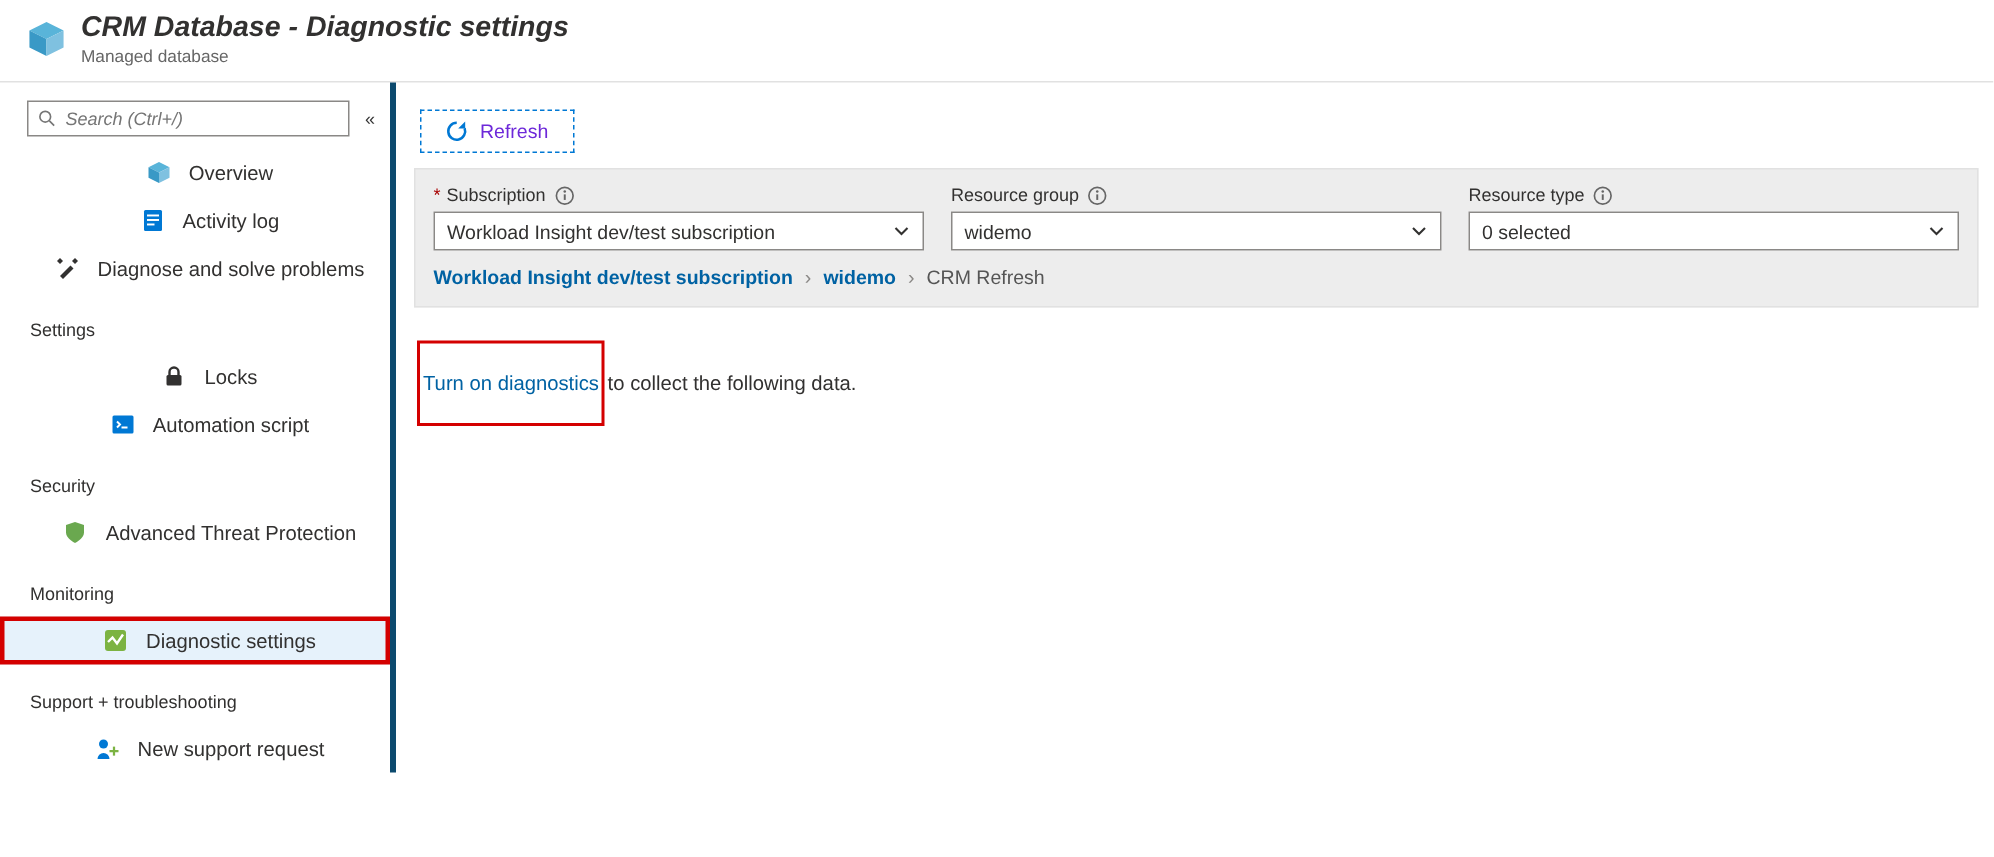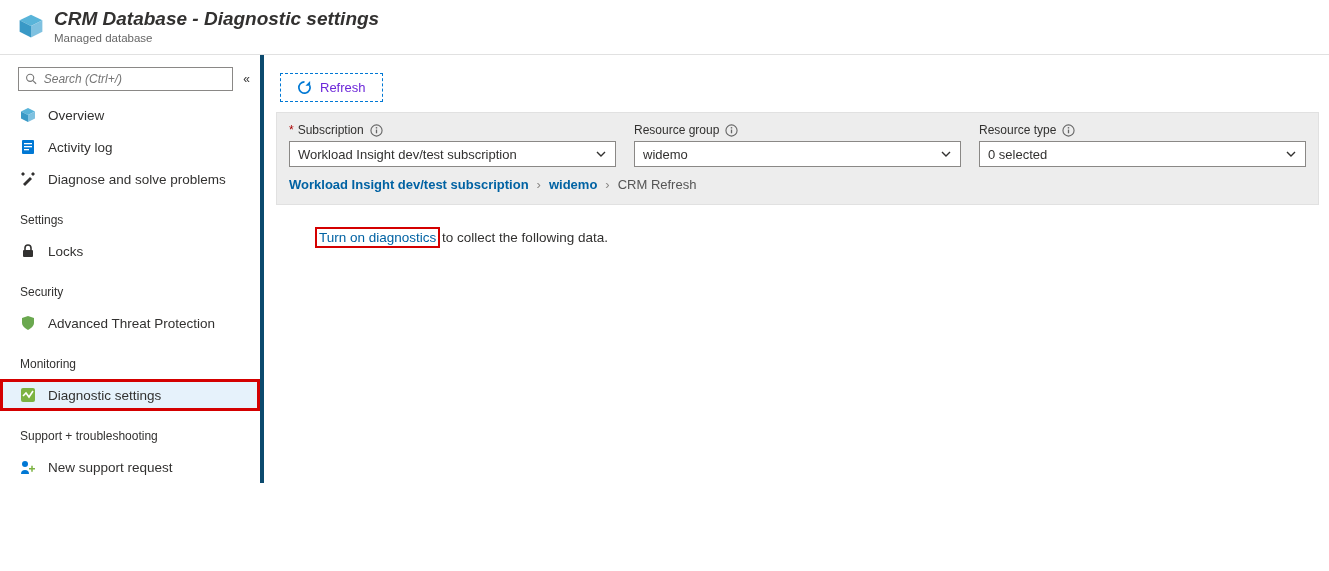--- a/index.html
+++ b/index.html
@@ -16,21 +16,21 @@
 
 .sidebar { width: 264px; border-right: 4px solid #0c4a6e; padding: 12px 0 0 0; }
 .search-row { display: flex; align-items: center; padding: 0 10px 8px 18px; }
 .search-box { flex: 1; display: flex; align-items: center; border: 1px solid #8a8886; height: 24px; padding: 0 6px; }
 .search-box svg { width: 14px; height: 14px; margin-right: 6px; color: #767676; }
 .search-box input { border: none; outline: none; font-size: 12px; font-style: italic; color: #666; width: 100%; background: transparent; }
 .collapse-chevrons { margin-left: 10px; font-size: 12px; color: #333; cursor: pointer; }
 
 .nav-section-label { font-size: 12px; font-weight: 400; padding: 18px 0 8px 20px; color: #323130; }
 
-.nav-item { display: flex; align-items: center; padding: 8px 0 8px 20px; cursor: pointer; font-size: 13.5px; color: #323130; }
+.nav-item { display: flex; align-items: center; padding: 8px 0 8px 20px; cursor: pointer; font-size: 13.5px; color: #323130; justify-content: center; }
 .nav-item .icon-slot { width: 16px; height: 16px; margin-right: 12px; display: flex; align-items: center; justify-content: center; flex-shrink: 0; }
 .nav-item.selected { background: #e6f2fb; }
 .nav-item.highlighted-red-box { outline: 3px solid #d40000; outline-offset: -3px; }
 
 
 .main { flex: 1; padding: 12px 10px 0 12px; }
 .toolbar { padding: 6px 0 10px 4px; }
 .refresh-btn { display: inline-flex; align-items: flex-start; padding: 6px 16px; border: 1px dashed #0078d4; background: #fff; color: #6d28d9; cursor: pointer; font-size: 13px; }
 .refresh-btn svg { width: 15px; height: 15px; margin-right: 8px; color: #0078d4; }
 
@@ -43,21 +43,21 @@
 .dropdown { display: flex; align-items: center; justify-content: space-between; background: #fff; border: 1px solid #8a8886; height: 26px; padding: 0 8px; cursor: pointer; font-size: 13px; }
 .dropdown .chev { width: 12px; height: 12px; }
 
 .breadcrumb { display: flex; align-items: center; margin-top: 10px; font-size: 13px; }
 .breadcrumb .crumb-link { color: #0062a3; font-weight: 600; cursor: pointer; }
 .breadcrumb .sep { margin: 0 8px; color: #8a8886; }
 .breadcrumb .crumb-cur { color: #555; }
 
 .content-message { margin-top: 24px; padding-left: 4px; font-size: 13.5px; }
 .content-message .link { color: #0062a3; cursor: pointer; }
-.link-red-box { outline: 2px solid #d40000; padding: 1px 2px; display: inline-block; margin-left: 37px; }
+.link-red-box { outline: 2px solid #d40000; padding: 19px 2px; display: inline-block; }
 
 </style>
 </head>
 <body>
 
 <div class="page-header">
   <div class="cube-icon">
     <svg viewBox="0 0 32 32">
         <polygon points="16,2 30,9 16,16 2,9" fill="#59b4d9"></polygon>
         <polygon points="2,9 16,16 16,30 2,23" fill="#3999c6"></polygon>
@@ -118,20 +118,30 @@
 
     <div class="nav-section-label">Settings</div>
     <div class="nav-item">
       <span class="icon-slot">
           <svg viewBox="0 0 16 16">
             <rect x="3" y="7" width="10" height="7" rx="1" fill="#323130"></rect>
             <path d="M5 7 V5 a3 3 0 0 1 6 0 V7" fill="none" stroke="#323130" stroke-width="1.6"></path>
           </svg>
         </span>
       <span>Locks</span>
+    </div>
+    <div class="nav-item">
+      <span class="icon-slot">
+          <svg viewBox="0 0 16 16">
+            <rect x="1" y="2" width="14" height="12" rx="1" fill="#0078d4"></rect>
+            <polyline points="4,6 6,8 4,10" fill="none" stroke="#fff" stroke-width="1.3"></polyline>
+            <line x1="7" y1="10" x2="11" y2="10" stroke="#fff" stroke-width="1.3"></line>
+          </svg>
+        </span>
+      <span>Automation script</span>
     </div>
 
     <div class="nav-section-label">Security</div>
     <div class="nav-item">
       <span class="icon-slot">
           <svg viewBox="0 0 16 16">
             <path d="M8 1 L14 3 V8 C14 12 8 15 8 15 C8 15 2 12 2 8 V3 Z" fill="#6aa84f"></path>
           </svg>
         </span>
       <span>Advanced Threat Protection</span>

